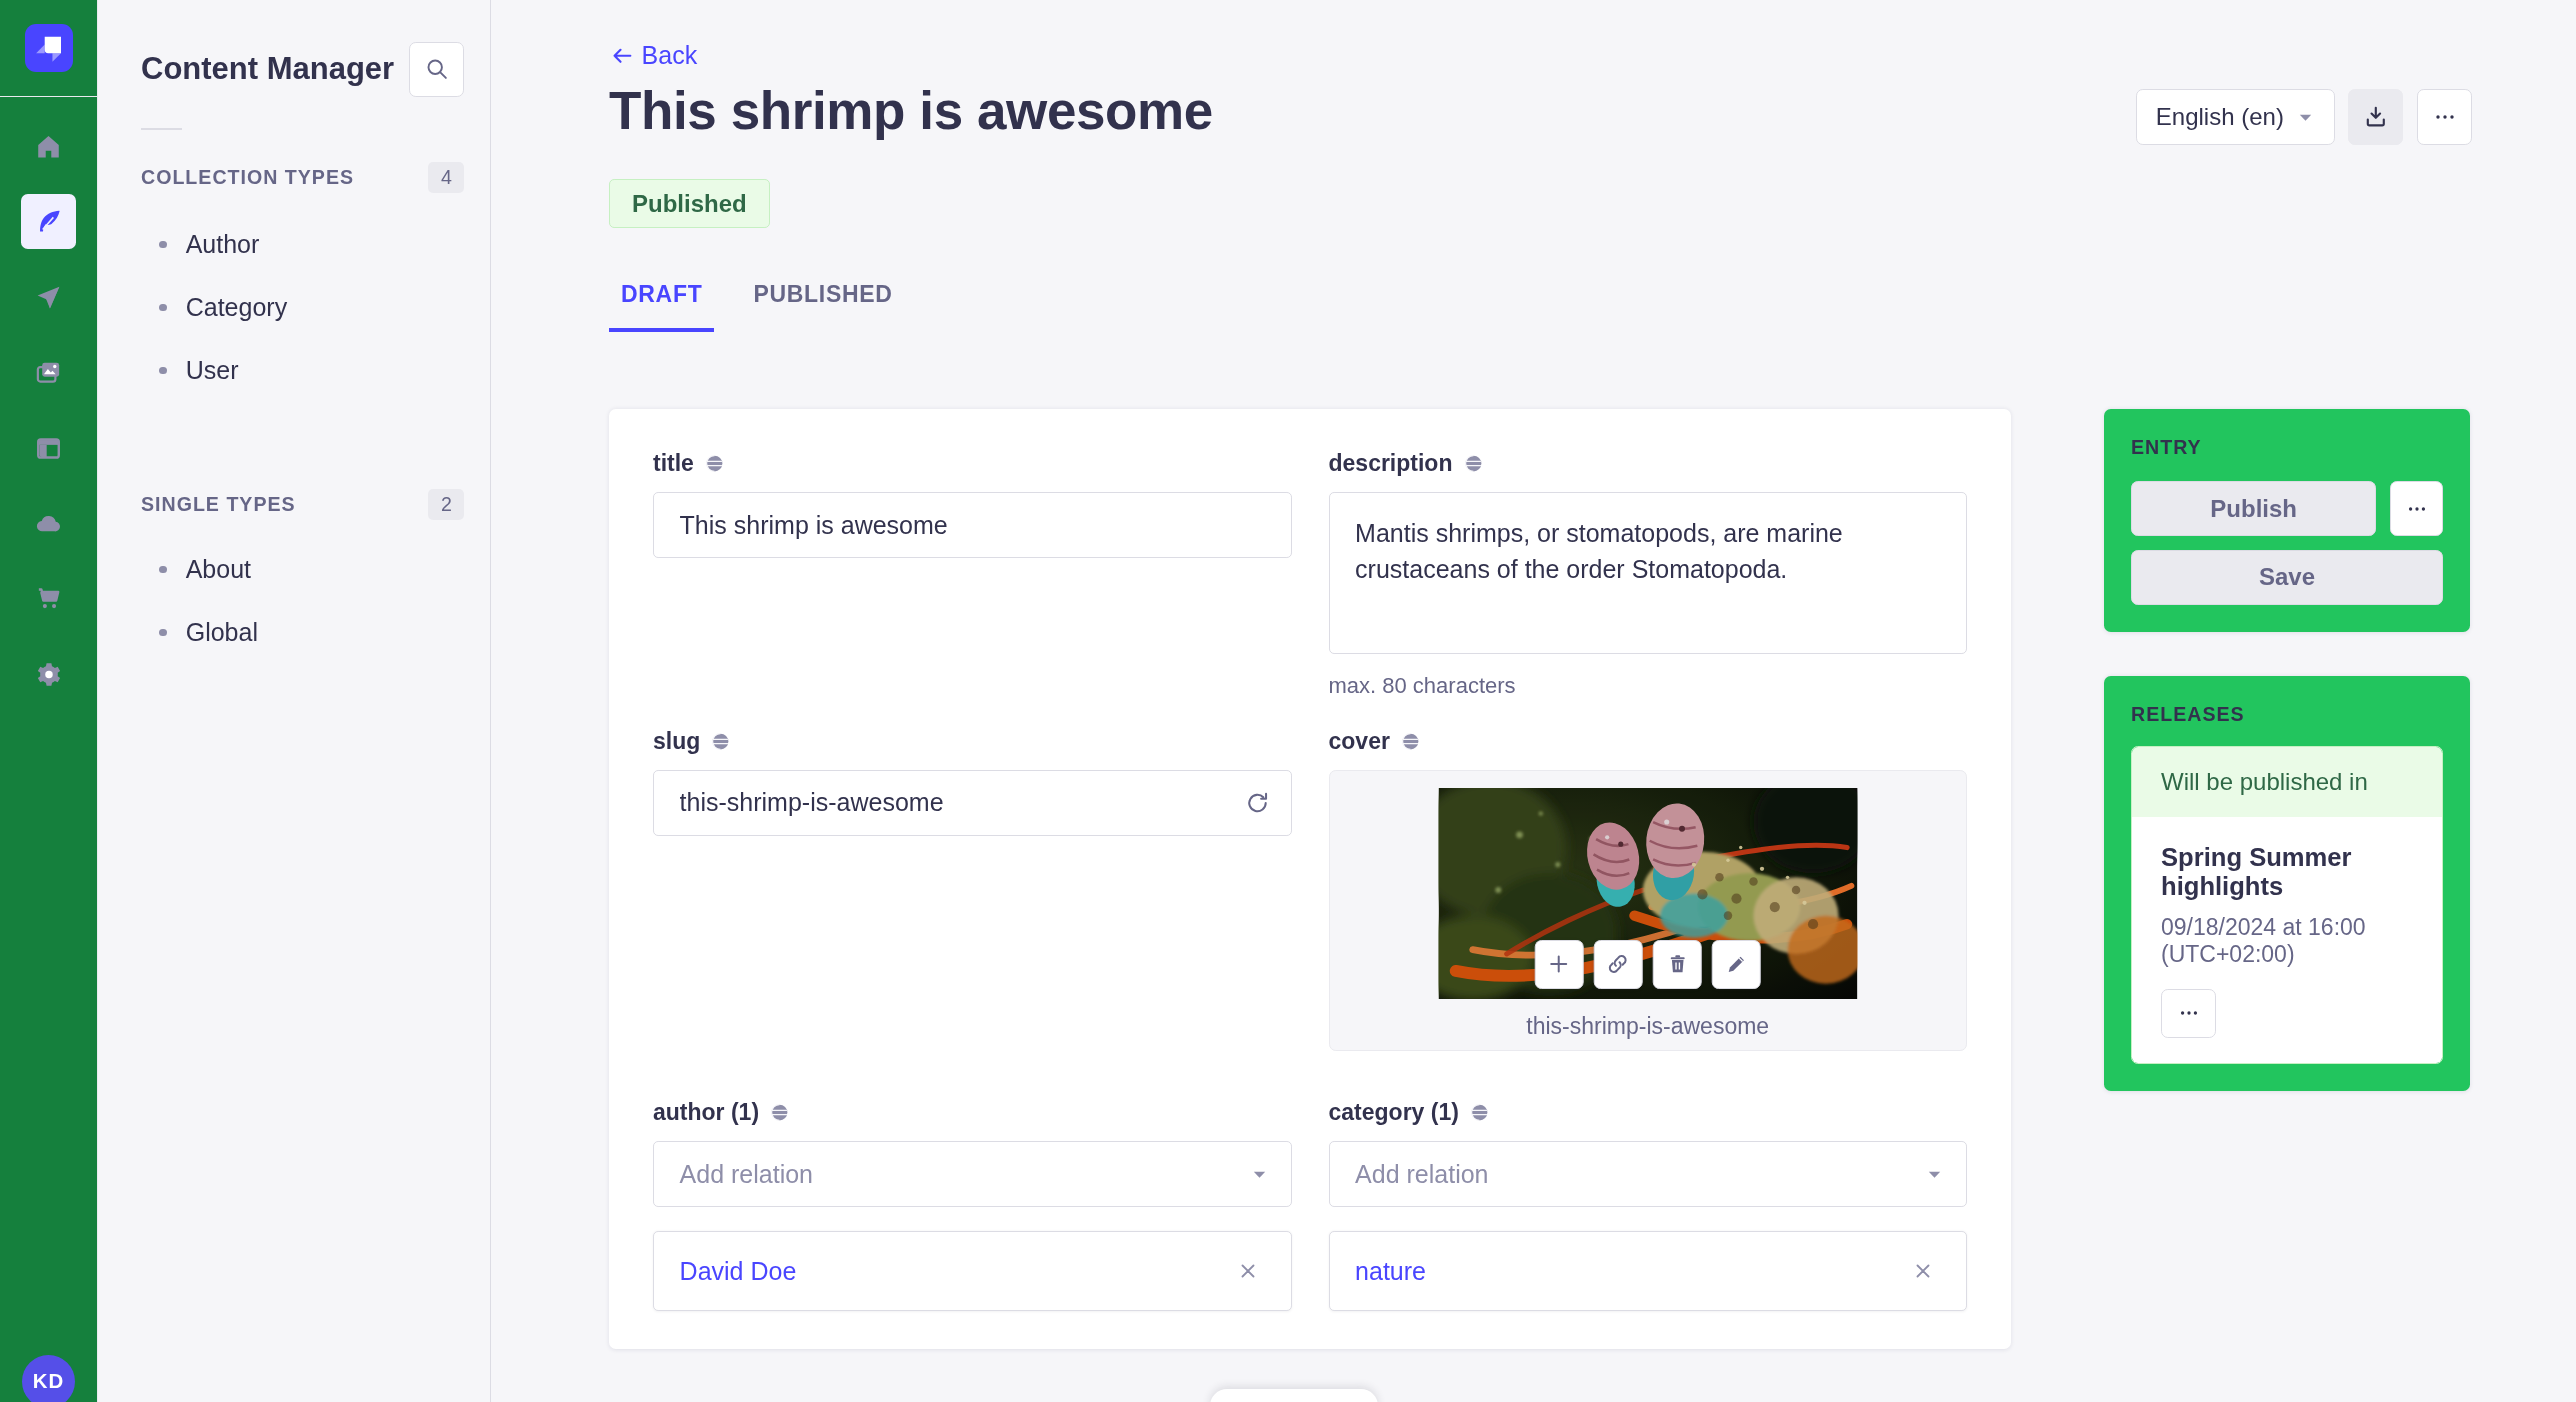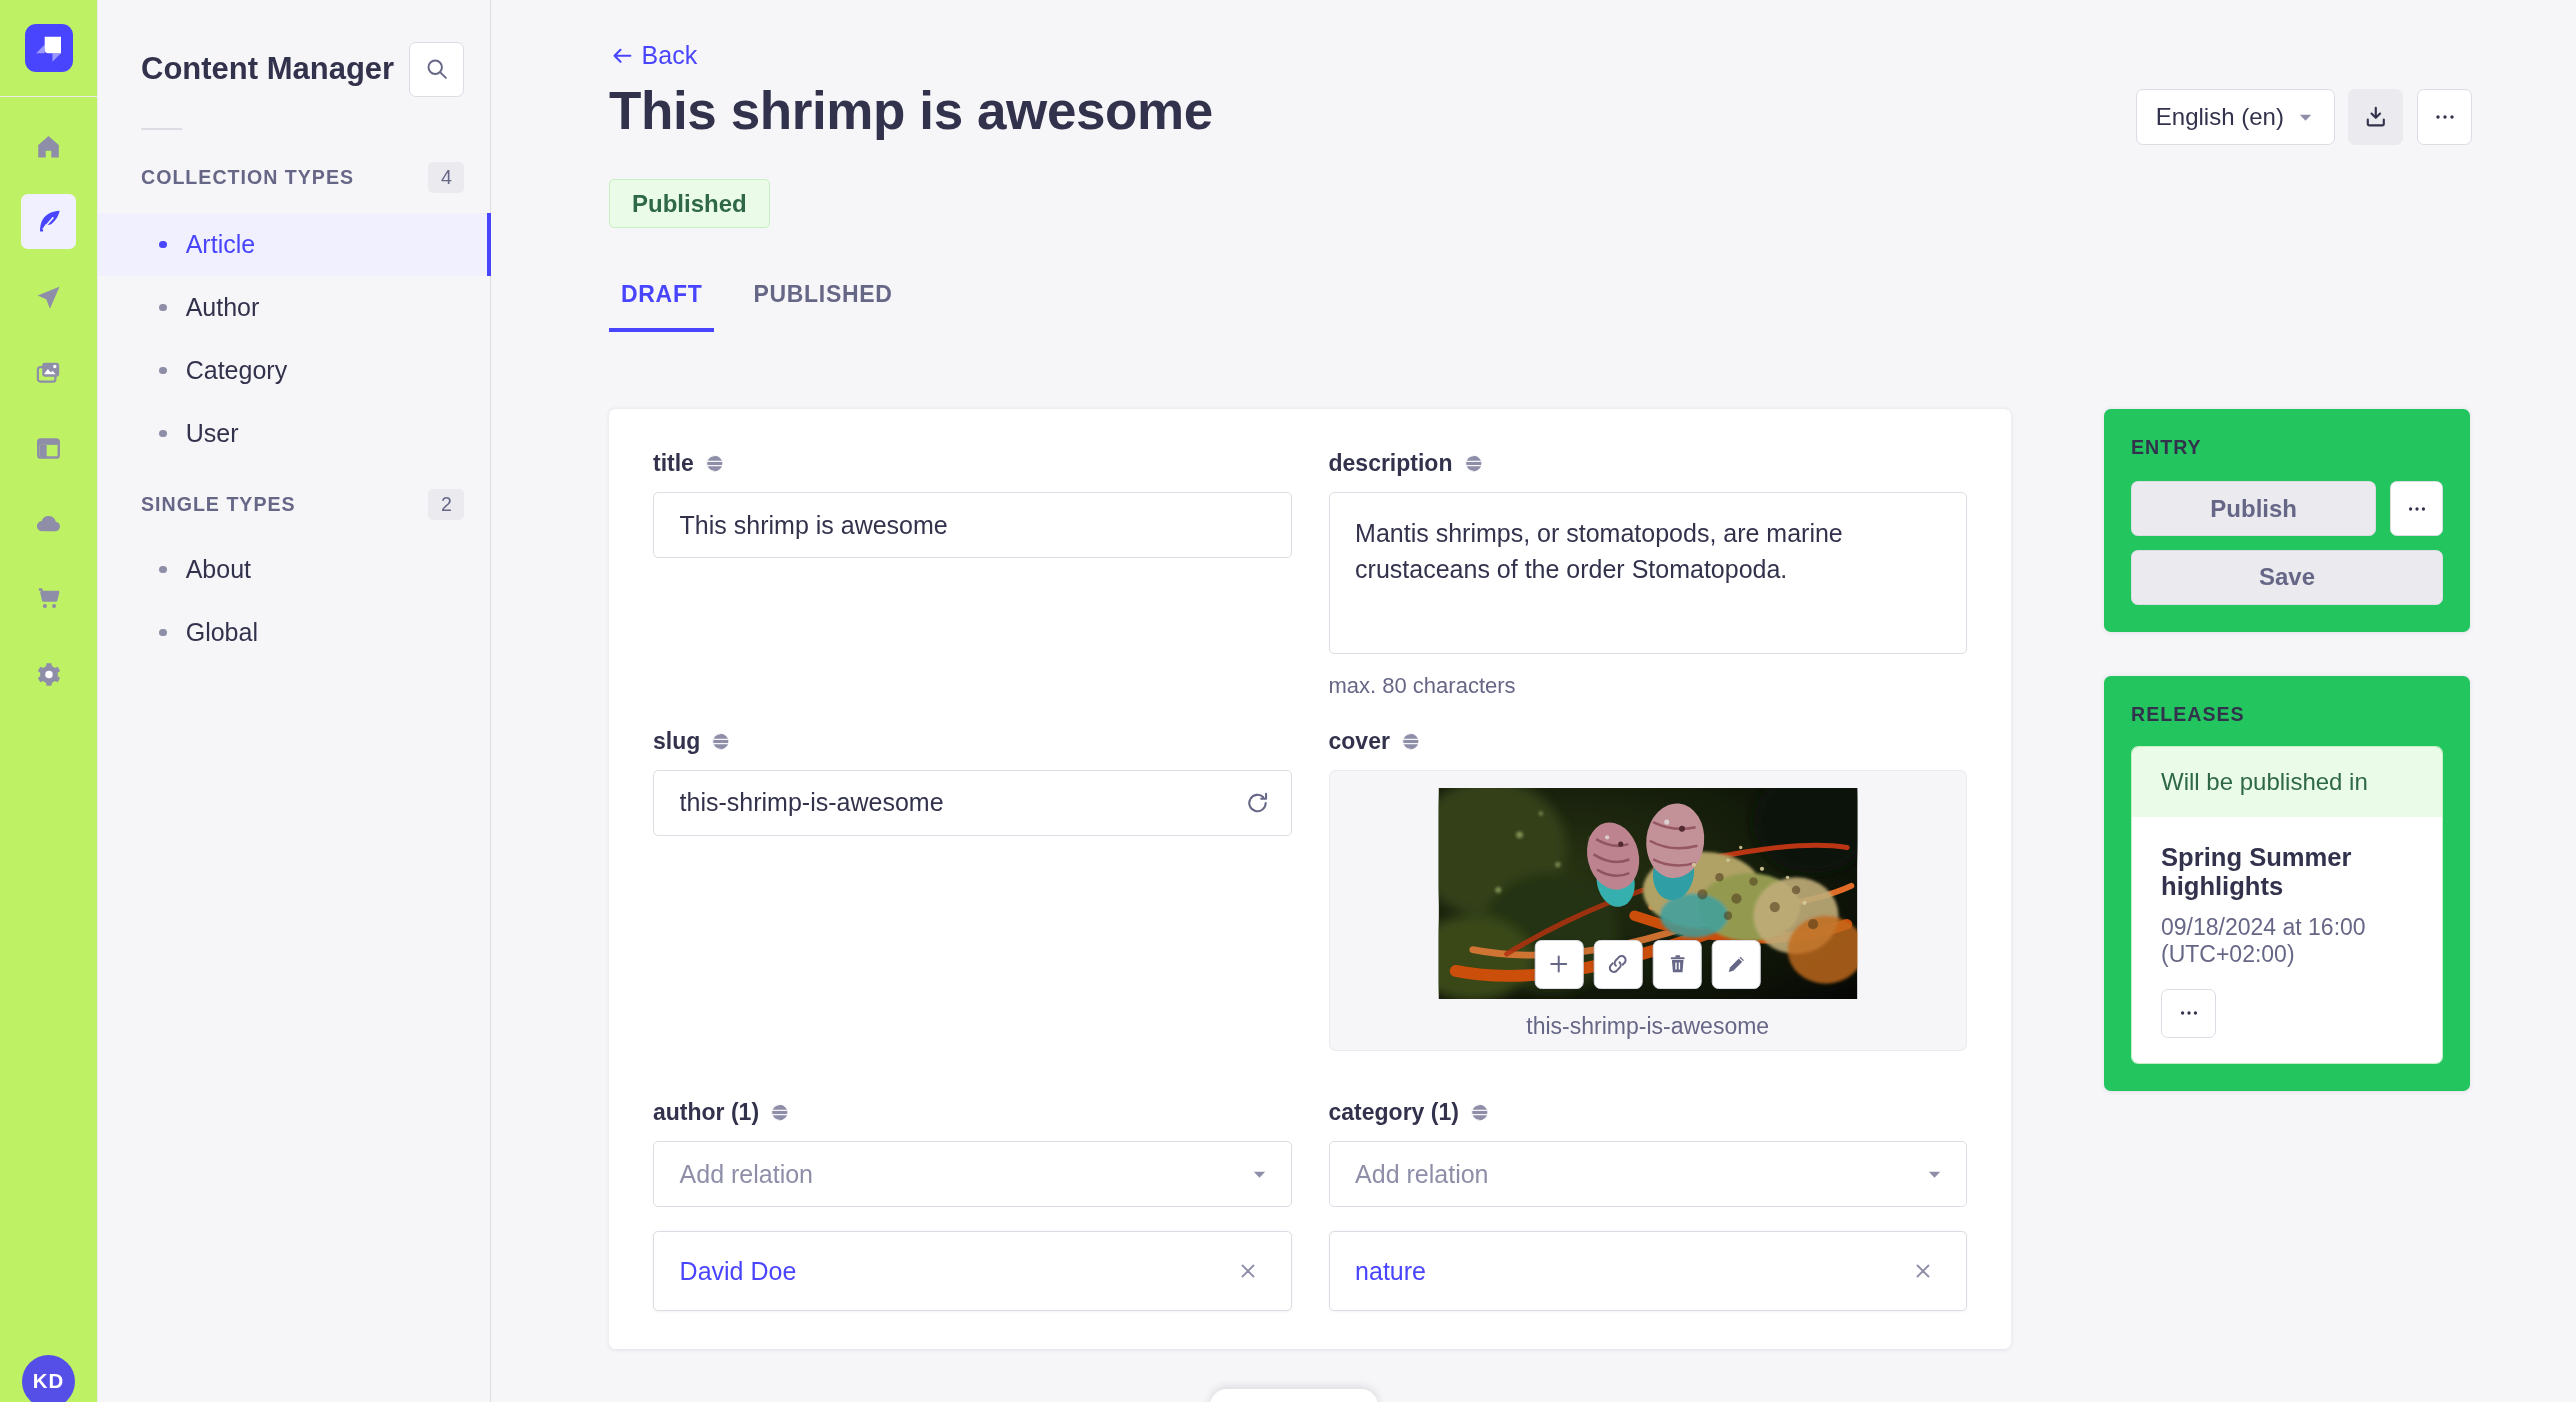--- a/index.html
+++ b/index.html
@@ -1,21 +1,21 @@
 <!DOCTYPE html>
 <html style="font-size:13.6px"><head>
 <meta charset="utf-8">
 <style>
   * { margin:0; padding:0; box-sizing:border-box; }
   html,body { width:2576px; height:1402px; }
   body { font-family:"Liberation Sans", sans-serif; background:#F6F6F9; color:#32324D; overflow:hidden; }
   #app { position:relative; width:2576px; height:1402px; background:#F6F6F9; }
 
   
-  .rail { position:absolute; left:0; top:0; bottom:0; width:98px; background:#bef264; border-right:0.9px solid #EAEAEF; z-index:5; }
+  .rail { position:absolute; left:0; top:0; bottom:0; width:98px; background:#15803d; border-right:0.9px solid #EAEAEF; z-index:5; }
   .rail-logo { position:absolute; top:24px; left:25px; width:48px; height:48px; cursor:pointer; }
   .rail-divider { position:absolute; top:96px; left:0; width:98px; height:0.9px; background:#EAEAEF; }
   .rail-nav { position:absolute; top:119px; left:21px; display:flex; flex-direction:column; gap:20.4px; }
   .rail-btn { width:55px; height:55px; border-radius:6.8px; display:flex; align-items:center; justify-content:center; cursor:pointer; }
   .rail-btn.active { background:#F0F0FF; }
   .rail-btn svg { width:29px; height:29px; }
   .avatar { position:absolute; left:22px; top:1355px; width:53px; height:53px; border-radius:50%; background:#554FE8; color:#fff; font-size:20.4px; font-weight:bold; display:flex; align-items:center; justify-content:center; letter-spacing:0.9px; cursor:pointer; }
 
   
   .sidebar { position:absolute; left:98px; top:0; bottom:0; width:393px; background:#F6F6F9; border-right:0.9px solid #DCDCE4; z-index:4; }
@@ -177,24 +177,20 @@
         </span>
       </div>
     </div>
     <div class="sidebar-divider"></div>
 
     <div class="section-head" style="top:160px">
       <span class="section-label">COLLECTION TYPES</span>
       <span class="section-badge">4</span>
     </div>
     <div class="side-list" style="top:213px">
-      <div class="side-item active">
-        <span class="bullet"></span>
-        <span>Article</span>
-      </div>
       <div class="side-item">
         <span class="bullet"></span>
         <span>Author</span>
       </div>
       <div class="side-item">
         <span class="bullet"></span>
         <span>Category</span>
       </div>
       <div class="side-item">
         <span class="bullet"></span>

